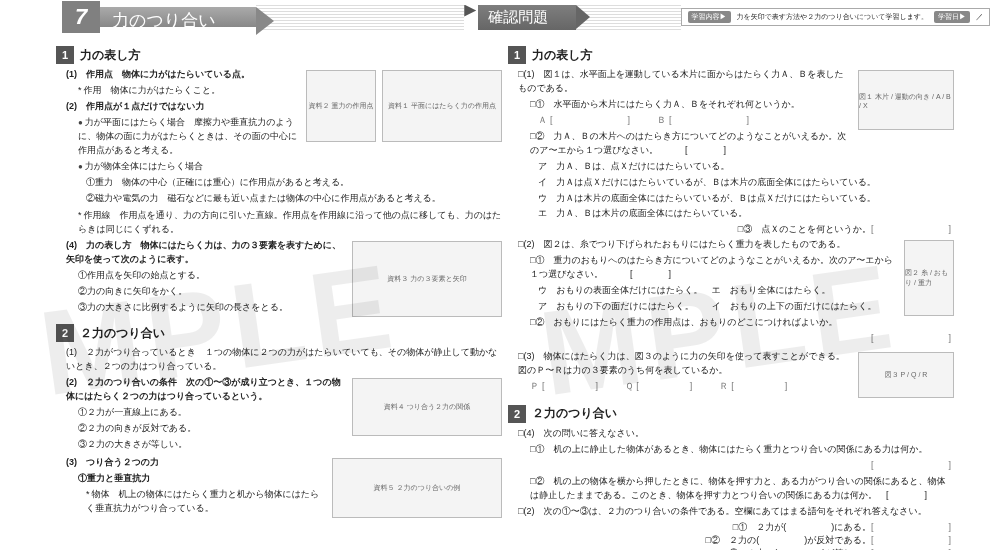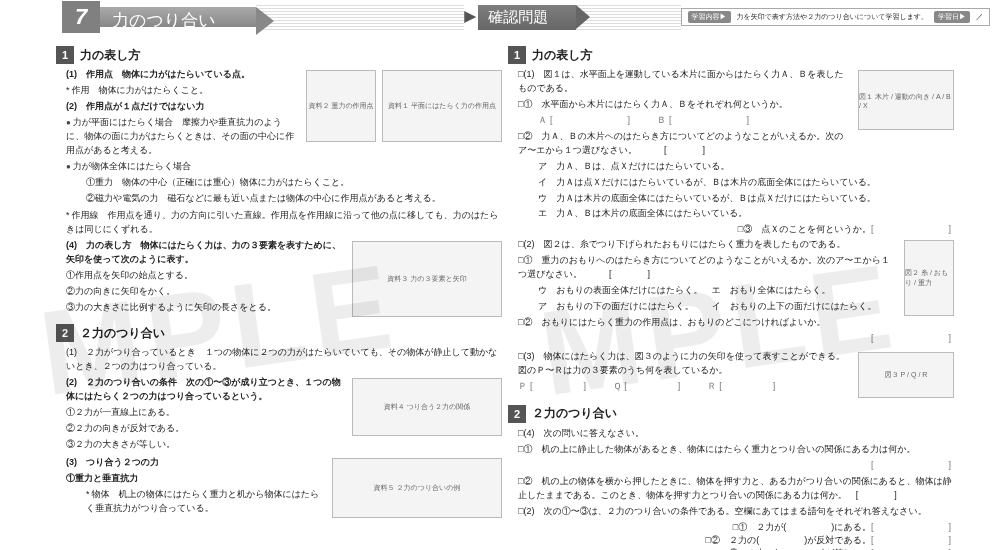--- a/index.html
+++ b/index.html
@@ -6,36 +6,36 @@
   body { font-family: "Hiragino Sans", "Meiryo", sans-serif; width: 1000px; height: 550px; background: #fff; position: relative; font-size: 9px; color: #222; overflow: hidden; }
   .watermark { position: absolute; font-size: 120px; color: rgba(0,0,0,0.07); font-weight: bold; transform: rotate(-8deg); pointer-events: none; letter-spacing: 6px; }
   .wm1 { top: 260px; left: 40px; }
   .wm2 { top: 260px; left: 540px; }
 
   .header-row { display: flex; align-items: center; height: 34px; margin-bottom: 8px; }
   .lesson-num { width: 38px; height: 32px; margin-left: 62px; background: #808080; color: #fff; font-size: 22px; font-weight: bold; display: flex; align-items: center; justify-content: center; font-style: italic; }
   .lesson-title { background: linear-gradient(#aaa,#888); color: #fff; font-size: 17px; padding: 4px 40px 4px 12px; height: 20px; line-height: 20px; position: relative; }
   .lesson-title::after { content:""; position:absolute; right:-18px; top:0; border-left:18px solid #888; border-top:14px solid transparent; border-bottom:14px solid transparent; }
   .rules { flex:1; background: repeating-linear-gradient(#fff 0 2px,#ddd 2px 3px); height:28px; }
-  .mid-band { display:flex; align-items:center; }
+  .mid-band { display:flex; }
   .bullet-lead { width:12px; height:12px; background:#555; display:inline-block; clip-path: polygon(0 0,100% 50%,0 100%); margin-right:2px;}
   .konin { background:linear-gradient(#7e7e7e,#666); color:#fff; font-size:15px; padding:3px 28px 3px 10px; position:relative;}
   .konin::after{content:"";position:absolute;right:-14px;top:0;border-left:14px solid #666;border-top:12px solid transparent;border-bottom:12px solid transparent;}
   .meta-box { border:1px solid #aaa; font-size:7px; padding:2px 6px; margin-left:auto; margin-right:10px; display:flex; gap:6px; align-items:center;}
   .meta-box .lbl{background:#888;color:#fff;padding:1px 4px;border-radius:2px;}
 
   .columns { display:flex; gap:12px; padding:0 18px 0 62px; }
   .col { width: 440px; }
 
   .sec-head { display:flex; align-items:center; gap:6px; margin: 4px 0 4px -6px; }
   .sec-num { width:18px; height:18px; background:#555; color:#fff; font-weight:bold; display:flex; align-items:center; justify-content:center; font-size:11px;}
   .sec-title { font-size:12px; font-weight:bold; }
 
   .item { margin: 2px 0 2px 4px; line-height:1.55; }
-  .sub { margin-left: 4px; }
+  .sub { margin-left: 16px; }
   .sub2 { margin-left: 24px; }
   .bold { font-weight:bold; }
   .dot::before { content:"●"; color:#444; margin-right:2px; font-size:8px;}
   .star::before { content:"*"; margin-right:2px; }
   .bracket { color:#777; letter-spacing:3px; }
 
   
   .fig { border:1px solid #bbb; background:#f4f4f4; font-size:7px; display:flex; align-items:center; justify-content:center; color:#666; }
   .rfig { float:right; margin:2px 0 3px 6px; }
   .clearfix::after{content:"";display:block;clear:both;}
@@ -75,21 +75,21 @@
     </div>
 
     <div class="clearfix">
       <div class="fig rfig" style="width:120px;height:72px">資料１ 平面にはたらく力の作用点</div>
       <div class="fig rfig" style="width:70px;height:72px">資料２ 重力の作用点</div>
       <div class="item bold">(1)　作用点　物体に力がはたらいている点。</div>
       <div class="item sub star">作用　物体に力がはたらくこと。</div>
       <div class="item bold">(2)　作用点が１点だけではない力</div>
       <div class="item sub dot">力が平面にはたらく場合　摩擦力や垂直抗力のように、物体の面に力がはたらくときは、その面の中心に作用点があると考える。</div>
       <div class="item sub dot">力が物体全体にはたらく場合</div>
-      <div class="item sub2">①重力　物体の中心（正確には重心）物体に力がはたらくこと。</div>
+      <div class="item sub2">①重力　物体の中心（正確には重心）に作用点があると考える。</div>
       <div class="item sub2">②磁力や電気の力　磁石などに最も近い点または物体の中心に作用点があると考える。</div>
     </div>
 
     <div class="item sub star">作用線　作用点を通り、力の方向に引いた直線。作用点を作用線に沿って他の点に移しても、力のはたらきは同じにくずれる。</div>
 
     <div class="clearfix">
       <div class="fig rfig" style="width:150px;height:76px">資料３ 力の３要素と矢印</div>
       <div class="item bold">(4)　力の表し方　物体にはたらく力は、力の３要素を表すために、矢印を使って次のように表す。</div>
       <div class="item sub">①作用点を矢印の始点とする。</div>
       <div class="item sub">②力の向きに矢印をかく。</div>

